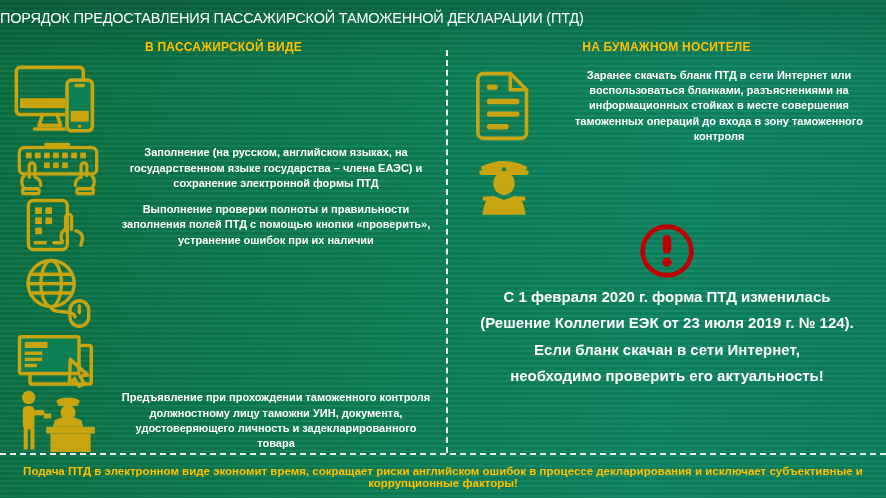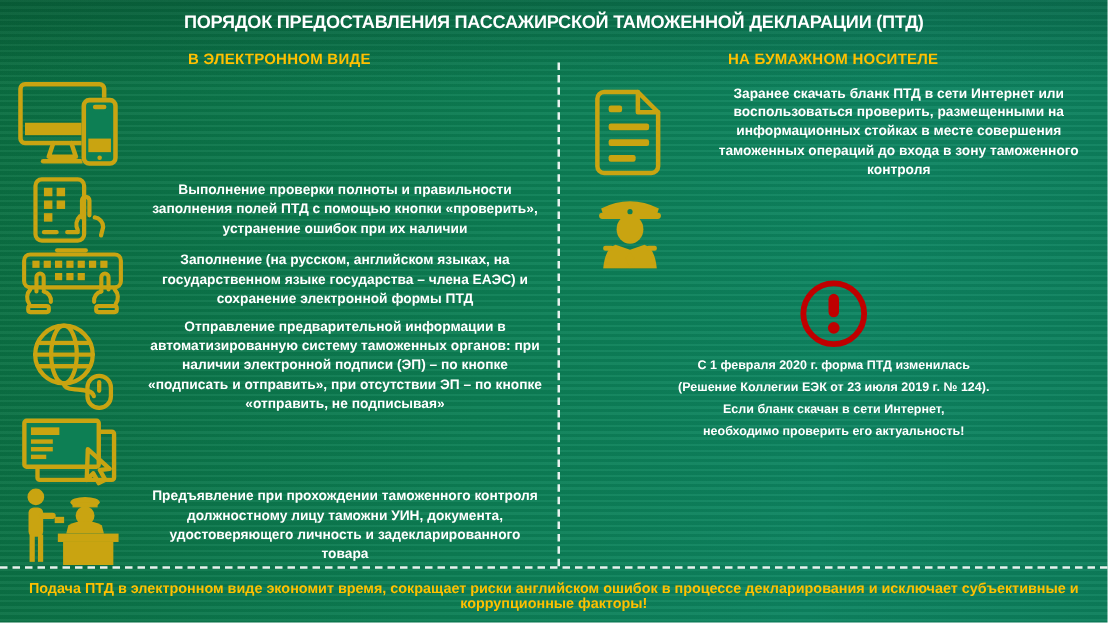--- a/index.html
+++ b/index.html
@@ -7,22 +7,22 @@
     width:886px;height:498px;overflow:hidden;position:relative;
     font-family:"Liberation Sans","DejaVu Sans",sans-serif;
     background:
       linear-gradient(to bottom, rgba(0,35,20,0.22), rgba(0,0,0,0) 14%),
       repeating-linear-gradient(to bottom,
         rgba(255,255,255,0.04) 0px, rgba(255,255,255,0.04) 2px,
         rgba(0,30,15,0.07) 2px, rgba(0,30,15,0.07) 5px),
       linear-gradient(100deg, #0b6f42 0%, #0d7f55 45%, #0e8562 75%, #0d7f5c 100%);
   }
   .title{
-    position:absolute;top:10px;left:0;width:886px;text-align:center;
-    color:#ffffff;font-weight:bold;font-size:14.5px;letter-spacing:-0.2px;
+    position:absolute;top:10px;left:0;width:886px;
+    color:#ffffff;font-weight:normal;font-size:14.5px;letter-spacing:-0.2px;
   }
   .col-heading{
     position:absolute;top:40px;text-align:center;
     color:#FFC000;font-weight:bold;font-size:12px;letter-spacing:0.2px;
   }
   .col-heading.left{left:0;width:447px;}
   .col-heading.right{left:447px;width:439px;}
   .v-divider{
     position:absolute;left:446px;top:50px;height:403px;width:0;
     border-left:2px dashed rgba(255,255,255,0.9);
@@ -35,40 +35,40 @@
   .column.left{left:6px;width:436px;height:392px;}
   .column.right{left:452px;width:430px;height:392px;}
   .row{display:flex;align-items:center;}
   .icon-box{width:104px;flex:0 0 104px;display:flex;align-items:center;justify-content:center;}
   .row-text{
     flex:1;color:#ffffff;font-weight:bold;font-size:11px;line-height:1.4;
     text-align:center;padding:0 6px;
   }
   .warning-icon-box{display:flex;justify-content:center;align-items:center;}
   .notice-text{
-    color:#ffffff;font-weight:bold;font-size:10px;line-height:1.75;
+    color:#ffffff;font-weight:bold;font-size:15px;line-height:1.75;
     text-align:center;white-space:pre-line;
   }
   .footer-bar{
     position:absolute;left:0;top:455px;width:886px;height:43px;
     display:flex;align-items:center;justify-content:center;
   }
   .footer-text{
     color:#FFC000;font-weight:bold;font-size:11.5px;text-align:center;padding:0 8px;
   }
   .gs{stroke:#C9A411;fill:none;stroke-width:4;stroke-linecap:round;stroke-linejoin:round;}
   .gf{fill:#C9A411;stroke:none;}
   .mask{fill:#0d7f54;}
 </style>
 </head>
 <body>
 
 <div class="title">ПОРЯДОК ПРЕДОСТАВЛЕНИЯ ПАССАЖИРСКОЙ ТАМОЖЕННОЙ ДЕКЛАРАЦИИ (ПТД)</div>
 
-<div class="col-heading left">В ЭЛЕКТРОННОМ ВИДЕ</div>
+<div class="col-heading left">В ПАССАЖИРСКОЙ ВИДЕ</div>
 <div class="col-heading right">НА БУМАЖНОМ НОСИТЕЛЕ</div>
 
 <div class="v-divider"></div>
 <div class="h-divider"></div>
 
 <div class="column left">
 
   <div class="row" style="height:80px">
     <div class="icon-box">
       <svg width="92" height="76" viewBox="0 0 100 84">
@@ -78,41 +78,20 @@
         <path class="gs" d="M24,74 h34"></path>
         <rect class="mask" x="58" y="18" width="32" height="60" rx="6"></rect>
         <rect class="gs" x="60" y="20" width="28" height="56" rx="5"></rect>
         <path class="gs" d="M70,26 h8"></path>
         <rect class="gf" x="64" y="54" width="20" height="12"></rect>
         <circle class="gf" cx="74" cy="71" r="2"></circle>
       </svg>
     </div>
   </div>
 
-  <div class="row" style="height:56px">
-    <div class="icon-box">
-      <svg width="66" height="56" viewBox="0 0 78 66">
-        <rect class="gs" x="4" y="4" width="46" height="58" rx="6"></rect>
-        <path class="gs" d="M12,54 h12 M34,54 h10"></path>
-        <g class="gf">
-          <rect x="12" y="12" width="8" height="8"></rect>
-            <rect x="24" y="12" width="8" height="8"></rect>
-          <rect x="12" y="24" width="8" height="8"></rect>
-            <rect x="24" y="24" width="8" height="8"></rect>
-          <rect x="12" y="36" width="8" height="8"></rect>
-        </g>
-        <g class="gs" stroke-width="3.5">
-          <path d="M48,40 v-16 a3.5,3.5 0 0 1 7,0 v14"></path>
-          <path d="M44,52 a11,11 0 0 1 2,-13 m14,1 a9,9 0 0 1 8,9 l-2,8"></path>
-        </g>
-      </svg>
-    </div>
-    <div class="row-text">Выполнение проверки полноты и правильности заполнения полей ПТД с помощью кнопки «проверить», устранение ошибок при их наличии</div>
-  </div>
-
   <div class="row" style="height:57px">
     <div class="icon-box">
       <svg width="92" height="56" viewBox="0 0 110 68">
         <path class="gs" d="M40,4 h28"></path>
         <rect class="gs" x="8" y="8" width="94" height="32" rx="6"></rect>
         <g class="gf">
           <rect x="16" y="14" width="7" height="7"></rect>
             <rect x="27" y="14" width="7" height="7"></rect>
             <rect x="38" y="14" width="7" height="7"></rect>
             <rect x="49" y="14" width="7" height="7"></rect>
@@ -129,32 +108,52 @@
           <rect x="12" y="58" width="20" height="6" rx="2"></rect>
           <path d="M83,44 v-14 a3.5,3.5 0 0 1 7,0 v12"></path>
           <path d="M97,56 a11,11 0 0 0 -1,-14 m-13,2 a9,9 0 0 0 -7,10"></path>
           <rect x="78" y="58" width="20" height="6" rx="2"></rect>
         </g>
       </svg>
     </div>
     <div class="row-text">Заполнение (на русском, английском языках, на государственном языке государства – члена ЕАЭС) и сохранение электронной формы ПТД</div>
   </div>
 
+  <div class="row" style="height:56px">
+    <div class="icon-box">
+      <svg width="66" height="56" viewBox="0 0 78 66">
+        <rect class="gs" x="4" y="4" width="46" height="58" rx="6"></rect>
+        <path class="gs" d="M12,54 h12 M34,54 h10"></path>
+        <g class="gf">
+          <rect x="12" y="12" width="8" height="8"></rect>
+            <rect x="24" y="12" width="8" height="8"></rect>
+          <rect x="12" y="24" width="8" height="8"></rect>
+            <rect x="24" y="24" width="8" height="8"></rect>
+          <rect x="12" y="36" width="8" height="8"></rect>
+        </g>
+        <g class="gs" stroke-width="3.5">
+          <path d="M48,40 v-16 a3.5,3.5 0 0 1 7,0 v14"></path>
+          <path d="M44,52 a11,11 0 0 1 2,-13 m14,1 a9,9 0 0 1 8,9 l-2,8"></path>
+        </g>
+      </svg>
+    </div>
+    <div class="row-text">Выполнение проверки полноты и правильности заполнения полей ПТД с помощью кнопки «проверить», устранение ошибок при их наличии</div>
+  </div>
+
   <div class="row" style="height:80px">
     <div class="icon-box">
       <svg width="72" height="70" viewBox="0 0 84 82">
         <circle class="gs" cx="34" cy="30" r="27"></circle>
         <ellipse class="gs" cx="34" cy="30" rx="12" ry="27"></ellipse>
         <path class="gs" d="M10,19 h48 M7,30 h54 M10,41 h48"></path>
         <path class="gs" d="M34,57 c0,10 26,2 28,12"></path>
         <rect class="gs" x="56" y="50" width="22" height="30" rx="11"></rect>
         <path class="gs" d="M67,56 v8"></path>
       </svg>
     </div>
-    <div class="row-text">Отправление предварительной информации в автоматизированную систему таможенных органов: при наличии электронной подписи (ЭП) – по кнопке «подписать и отправить», при отсутствии ЭП – по кнопке «отправить, не подписывая»</div>
   </div>
 
   <div class="row" style="height:57px">
     <div class="icon-box">
       <svg width="84" height="58" viewBox="0 0 96 66">
         <rect class="gs" x="16" y="14" width="70" height="44" rx="2"></rect>
         <rect class="mask" x="2" y="2" width="70" height="44"></rect>
         <rect class="gs" x="4" y="4" width="68" height="42" rx="2"></rect>
         <g class="gf">
           <rect x="10" y="10" width="26" height="7"></rect>
@@ -199,21 +198,21 @@
         <path class="gs" stroke-width="5" d="M12,4 h30 l18,18 v48 a6,6 0 0 1 -6,6 h-42 a6,6 0 0 1 -6,-6 v-60 a6,6 0 0 1 6,-6 z"></path>
         <path class="gs" stroke-width="5" d="M42,4 v18 h18"></path>
         <g class="gf">
           <rect x="16" y="16" width="12" height="6" rx="2"></rect>
           <rect x="16" y="32" width="36" height="6" rx="2"></rect>
           <rect x="16" y="46" width="36" height="6" rx="2"></rect>
           <rect x="16" y="60" width="24" height="6" rx="2"></rect>
         </g>
       </svg>
     </div>
-    <div class="row-text">Заранее скачать бланк ПТД в сети Интернет или воспользоваться проверить, размещенными на информационных стойках в месте совершения таможенных операций до входа в зону таможенного контроля</div>
+    <div class="row-text">Заранее скачать бланк ПТД в сети Интернет или воспользоваться бланками, разъяснениями на информационных стойках в месте совершения таможенных операций до входа в зону таможенного контроля</div>
   </div>
 
 
   <div class="row" style="height:66px">
     <div class="icon-box">
       <svg width="66" height="60" viewBox="0 0 80 72">
         <g class="gf">
           <path d="M12,14 q28,-14 56,0 l-2,6 h-52 z"></path>
           <rect x="10" y="18" width="60" height="6" rx="3"></rect>
           <circle cx="40" cy="17" r="2.5" fill="#0d7f54"></circle>

